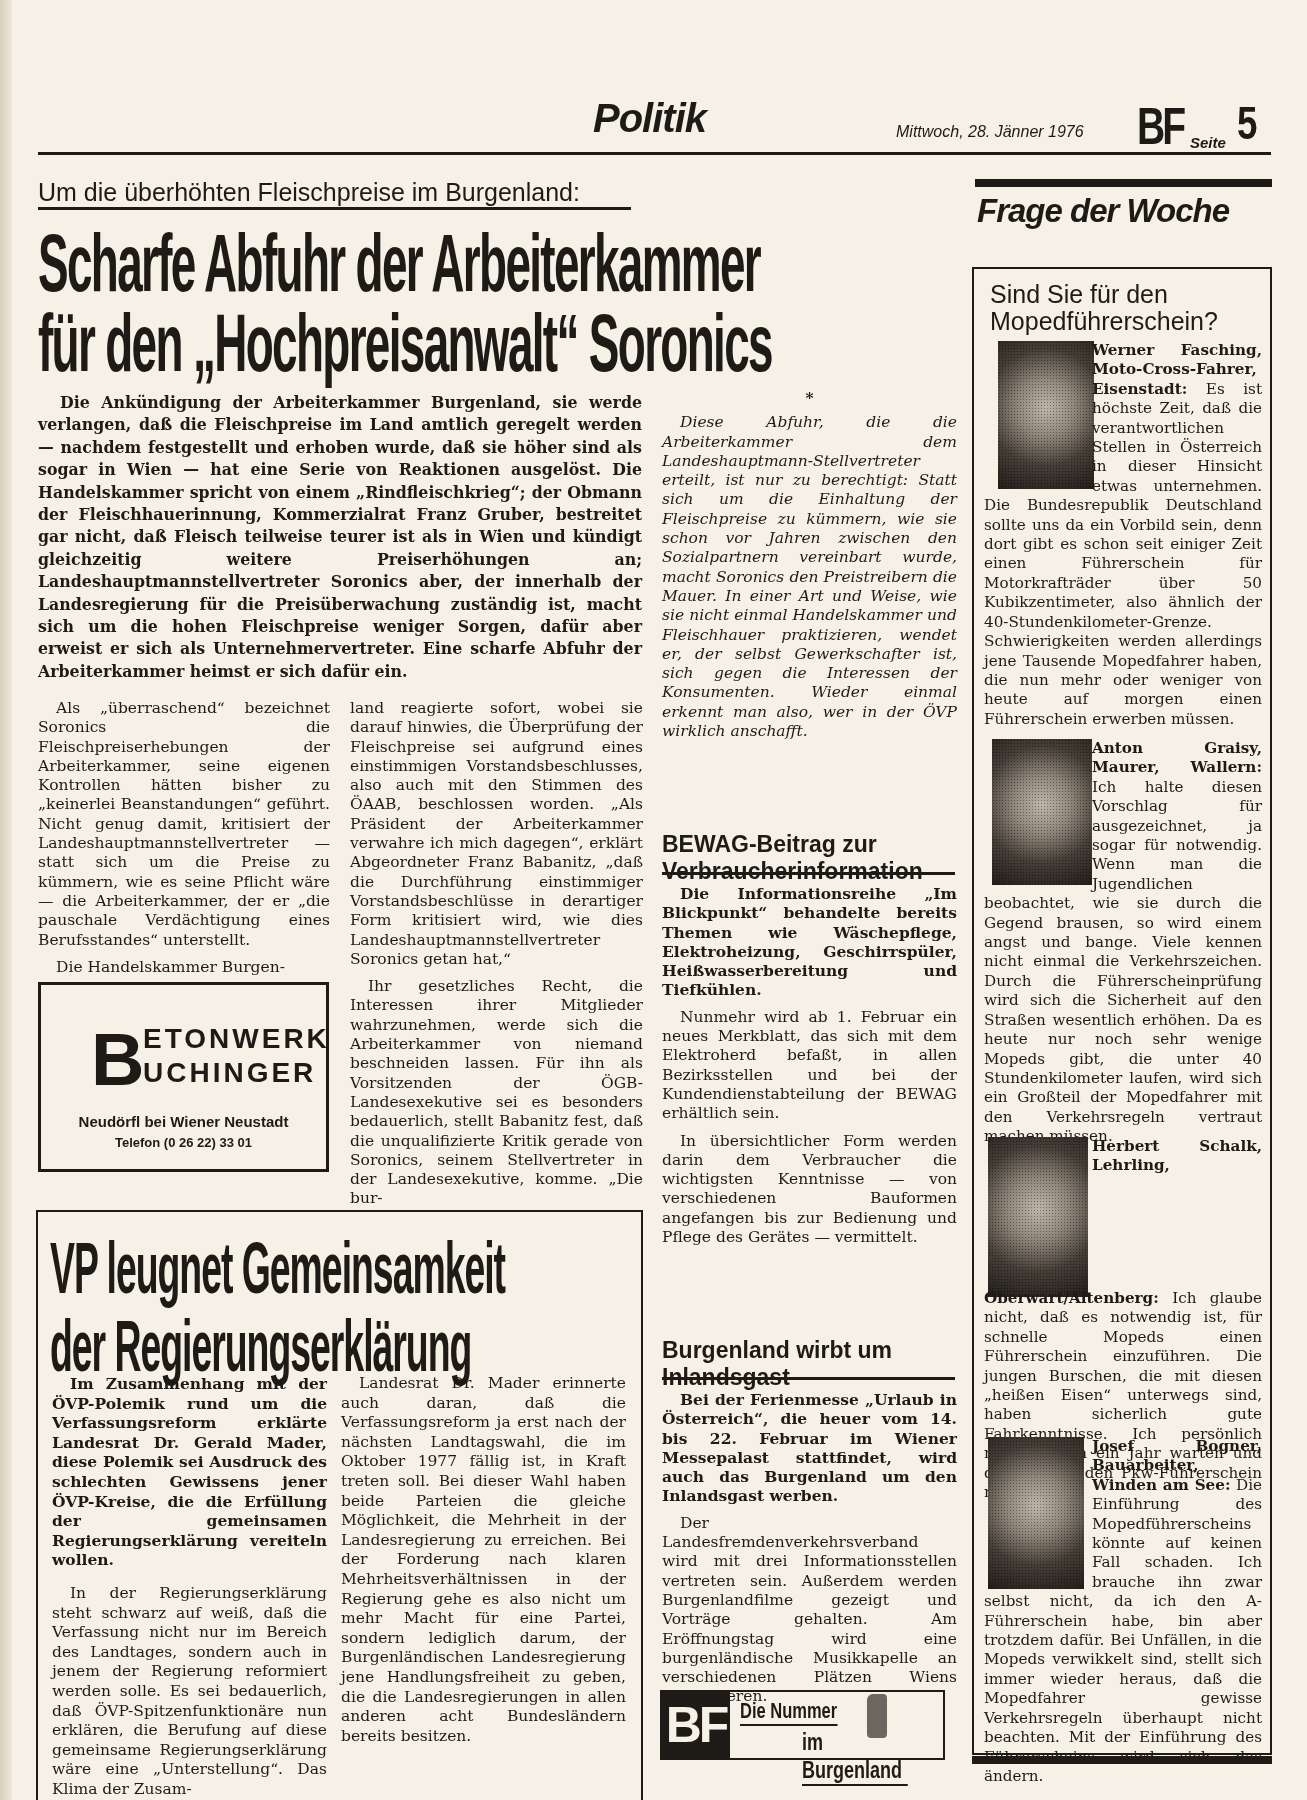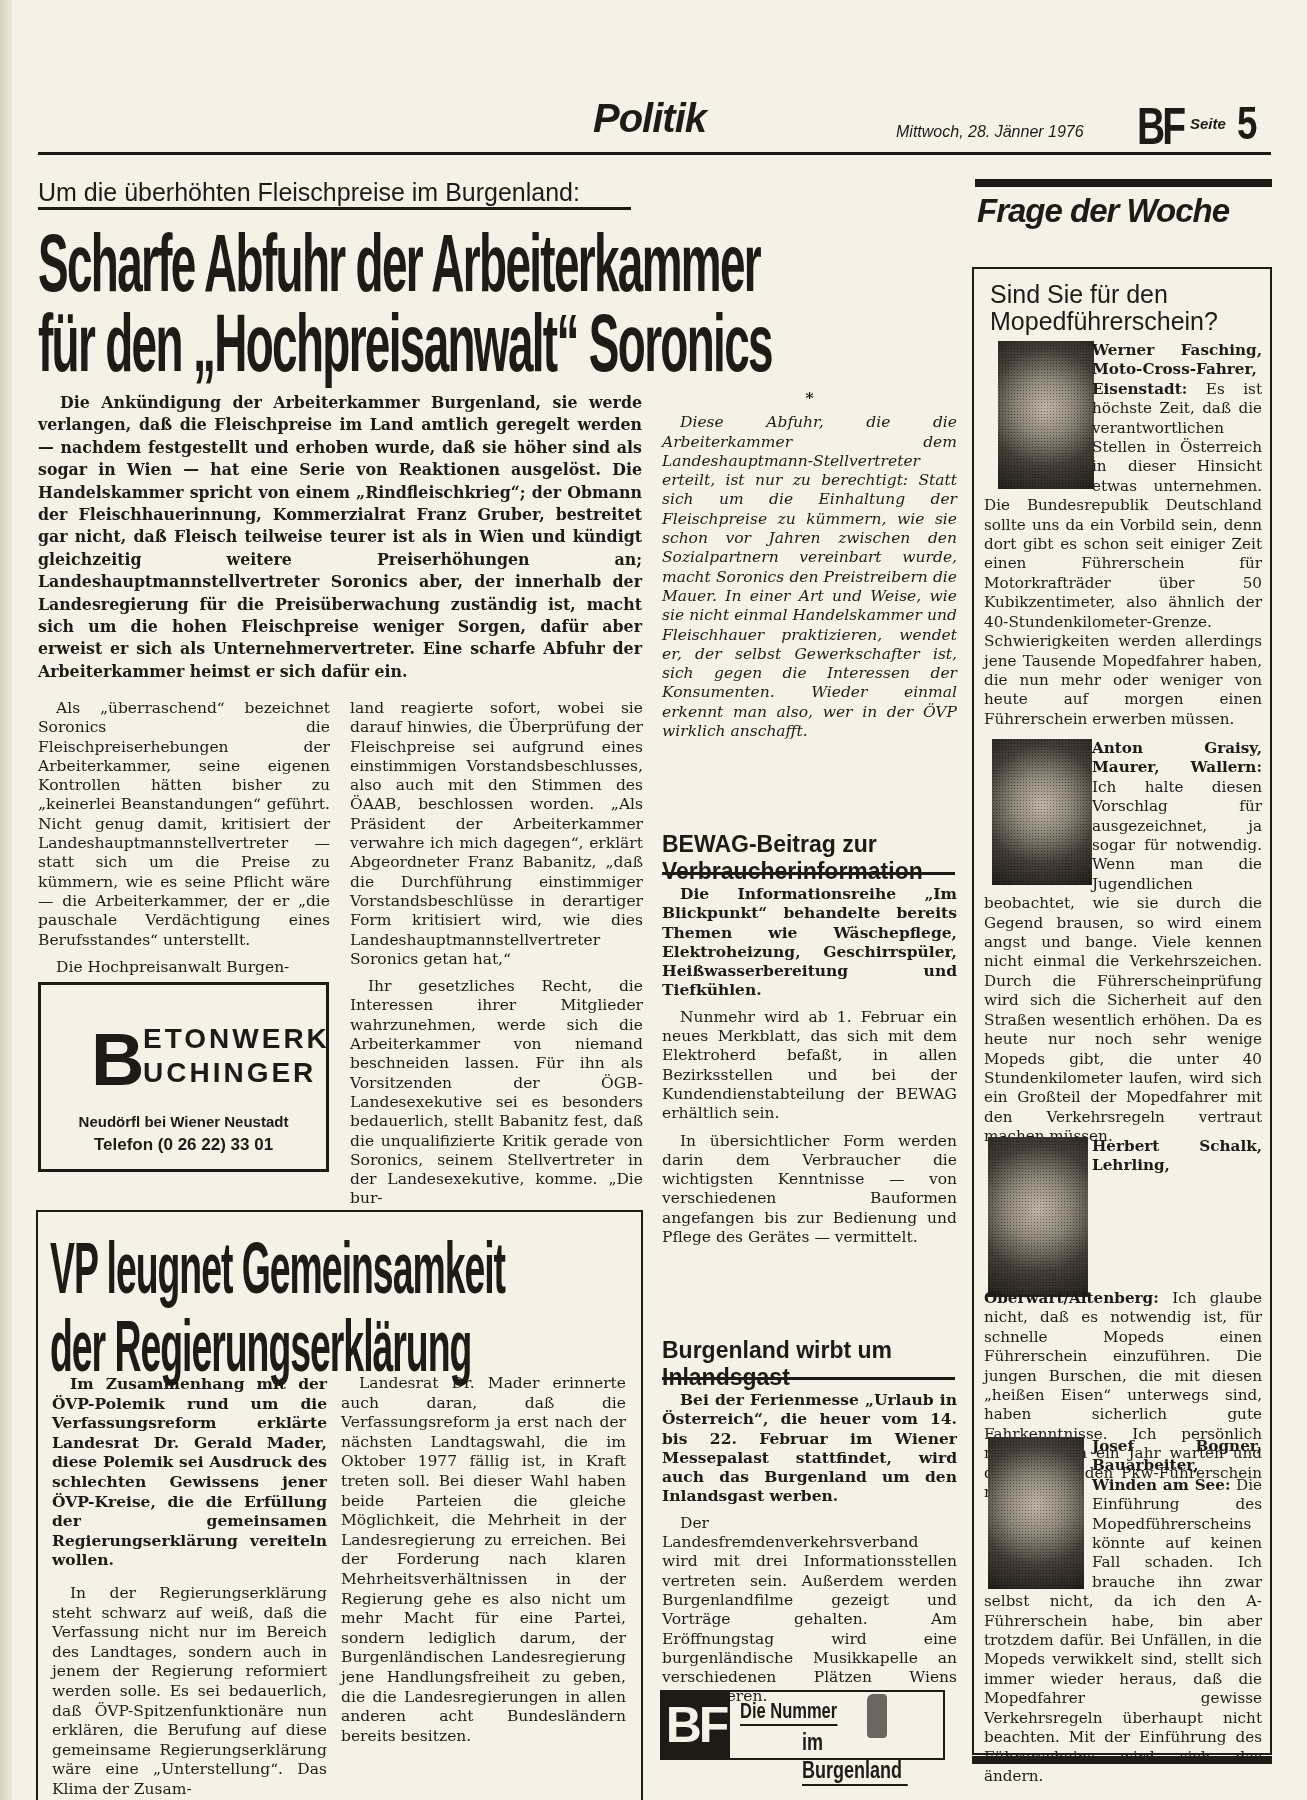--- a/index.html
+++ b/index.html
@@ -10,21 +10,21 @@
   }
   .edge { position:absolute; left:0; top:0; width:12px; height:1800px;
           background:linear-gradient(to right,#d8d0bf,#efe8da); }
   .abs { position:absolute; }
   .cond { font-family:"Liberation Sans", sans-serif; font-weight:bold; transform-origin:left top; }
 
   
   #section { left:593px; top:96px; font-size:40px; font-style:italic; font-weight:bold; font-family:"Liberation Sans", sans-serif; letter-spacing:-1px;}
   #dateline { left:896px; top:123px; font-size:16px; font-style:italic; font-family:"Liberation Sans", sans-serif;}
   #bf-logo { left:1137px; top:96px; font-size:52px; font-weight:bold; font-family:"Liberation Sans", sans-serif; letter-spacing:-4px; transform:scaleX(0.75); transform-origin:left top; }
-  #seite-label { left:1190px; top:115px; font-size:15px; font-weight:bold; font-style:italic; font-family:"Liberation Sans", sans-serif; }
+  #seite-label { left:1190px; top:134px; font-size:15px; font-weight:bold; font-style:italic; font-family:"Liberation Sans", sans-serif; }
   #page-number { left:1237px; top:96px; font-size:46px; font-weight:bold; font-family:"Liberation Sans", sans-serif; transform:scaleX(0.8); transform-origin:left top;}
   #header-rule { left:38px; top:152px; width:1233px; height:3px; background:#1e1a16; }
 
   #kicker { left:38px; top:178px; font-size:25px; font-family:"Liberation Sans", sans-serif; }
   #kicker-rule { left:38px; top:207px; width:593px; height:3px; background:#1e1a16; }
 
   .headline-main { left:38px; font-size:82px; line-height:82px; font-weight:900; letter-spacing:-3px; transform:scaleX(0.56); white-space:nowrap; }
 
   .col { position:absolute; font-size:15.5px; line-height:19.3px; text-align:justify; hyphens:manual; }
   .col p { margin:0 0 8px 0; text-indent:18px; }
@@ -34,21 +34,21 @@
 
   .subhead { position:absolute; font-family:"Liberation Sans", sans-serif; font-weight:bold; font-size:23px; line-height:27px;margin-top:19px; }
   .rule { position:absolute; height:3px; background:#1e1a16; }
 
   
   #ad-box { left:38px; top:982px; width:291px; height:190px; border:3px solid #1e1a16; box-sizing:border-box; }
   #ad-bigB { left:50px; top:38px; font-family:"Liberation Sans", sans-serif; font-weight:900; font-size:74px; line-height:74px; }
   #ad-line1 { left:102px; top:38px; font-family:"Liberation Sans", sans-serif; font-weight:bold; font-size:28px; letter-spacing:3px; }
   #ad-line2 { left:102px; top:72px; font-family:"Liberation Sans", sans-serif; font-weight:bold; font-size:28px; letter-spacing:3px; }
   #ad-addr { left:0; width:285px; top:128px; text-align:center; font-family:"Liberation Sans", sans-serif; font-weight:bold; font-size:15px; }
-  #ad-phone { left:0; width:285px; top:150px; text-align:center; font-family:"Liberation Sans", sans-serif; font-weight:bold; font-size:17px; }
+  #ad-phone { left:0; width:285px; top:150px; text-align:center; font-family:"Liberation Sans", sans-serif; font-weight:bold; font-size:13px; }
 
   
   #vp-box { left:36px; top:1210px; width:607px; height:698px; border:2px solid #1e1a16; box-sizing:border-box; }
   .vp-headline { position:absolute; left:12px; font-size:72px; line-height:72px; font-weight:900; letter-spacing:-2px; transform:scaleX(0.52); white-space:nowrap; font-family:"Liberation Sans", sans-serif; transform-origin:left top;}
 
   
   #promo { left:660px; top:1690px; width:285px; height:70px; border:2px solid #1e1a16; box-sizing:border-box; }
   #promo-bf { left:0; top:0; width:68px; height:66px; background:#1e1a16; color:#f6f1e6; font-family:"Liberation Sans", sans-serif; font-weight:900; font-size:50px; line-height:66px; text-align:center; letter-spacing:-3px; }
   #promo-l1 { left:78px; top:6px; font-family:"Liberation Sans", sans-serif; font-weight:900; font-size:22px; transform:scaleX(0.75); transform-origin:left top; border-bottom:2px solid #1e1a16; }
   #promo-one { left:205px; top:2px; width:20px; height:44px; background:#6b6660; border-radius:6px 4px 4px 4px; }
@@ -87,21 +87,21 @@
 <div id="kicker-rule" class="abs"></div>
 <div class="abs cond headline-main" style="top:222px;">Scharfe Abfuhr der Arbeiterkammer</div>
 <div class="abs cond headline-main" style="top:302px;">für den „Hochpreisanwalt“ Soronics</div>
 
 <div class="col b" style="left:38px; top:392px; width:604px; font-size:15.8px; line-height:22.4px; font-weight:bold;">
   <p style="text-indent:22px;">Die Ankündigung der Arbeiterkammer Burgenland, sie werde verlangen, daß die Fleischpreise im Land amtlich geregelt werden — nachdem festgestellt und erhoben wurde, daß sie höher sind als sogar in Wien — hat eine Serie von Reaktionen ausgelöst. Die Handelskammer spricht von einem „Rindfleischkrieg“; der Obmann der Fleischhauerinnung, Kommerzialrat Franz Gruber, bestreitet gar nicht, daß Fleisch teilweise teurer ist als in Wien und kündigt gleichzeitig weitere Preiserhöhungen an; Landeshauptmannstellvertreter Soronics aber, der innerhalb der Landesregierung für die Preisüberwachung zuständig ist, macht sich um die hohen Fleischpreise weniger Sorgen, dafür aber erweist er sich als Unternehmervertreter. Eine scharfe Abfuhr der Arbeiterkammer heimst er sich dafür ein.</p>
 </div>
 
 <div class="col" style="left:38px; top:699px; width:292px;">
   <p>Als „überraschend“ bezeichnet Soronics die Fleischpreiserhebungen der Arbeiterkammer, seine eigenen Kontrollen hätten bisher zu „keinerlei Beanstandungen“ geführt. Nicht genug damit, kritisiert der Landeshauptmannstellvertreter — statt sich um die Preise zu kümmern, wie es seine Pflicht wäre — die Arbeiterkammer, der er „die pauschale Verdächtigung eines Berufsstandes“ unterstellt.</p>
-  <p>Die Hochpreisanwalt Burgen-</p>
+  <p>Die Handelskammer Burgen-</p>
 </div>
 
 <div class="col" style="left:350px; top:699px; width:293px;">
   <p class="noind">land reagierte sofort, wobei sie darauf hinwies, die Überprüfung der Fleischpreise sei aufgrund eines einstimmigen Vorstandsbeschlusses, also auch mit den Stimmen des ÖAAB, beschlossen worden. „Als Präsident der Arbeiterkammer verwahre ich mich dagegen“, erklärt Abgeordneter Franz Babanitz, „daß die Durchführung einstimmiger Vorstandsbeschlüsse in derartiger Form kritisiert wird, wie dies Landeshauptmannstellvertreter Soronics getan hat,“</p>
   <p>Ihr gesetzliches Recht, die Interessen ihrer Mitglieder wahrzunehmen, werde sich die Arbeiterkammer von niemand beschneiden lassen. Für ihn als Vorsitzenden der ÖGB-Landesexekutive sei es besonders bedauerlich, stellt Babanitz fest, daß die unqualifizierte Kritik gerade von Soronics, seinem Stellvertreter in der Landesexekutive, komme. „Die bur-</p>
 </div>
 
 <div class="col" style="left:662px; top:392px; width:295px;">
   <div style="text-align:center; margin:-4px 0 6px 0; font-weight:bold;">*</div>
   <p class="i">Diese Abfuhr, die die Arbeiterkammer dem Landeshauptmann-Stellvertreter erteilt, ist nur zu berechtigt: Statt sich um die Einhaltung der Fleischpreise zu kümmern, wie sie schon vor Jahren zwischen den Sozialpartnern vereinbart wurde, macht Soronics den Preistreibern die Mauer. In einer Art und Weise, wie sie nicht einmal Handelskammer und Fleischhauer praktizieren, wendet er, der selbst Gewerkschafter ist, sich gegen die Interessen der Konsumenten. Wieder einmal erkennt man also, wer in der ÖVP wirklich anschafft.</p>

